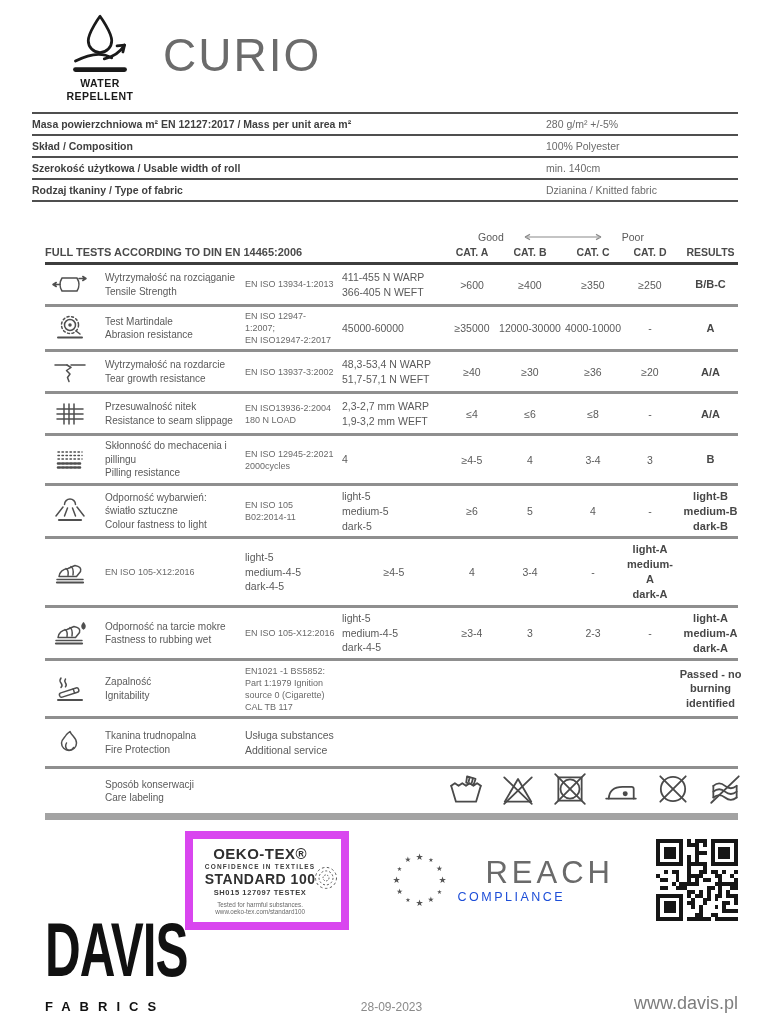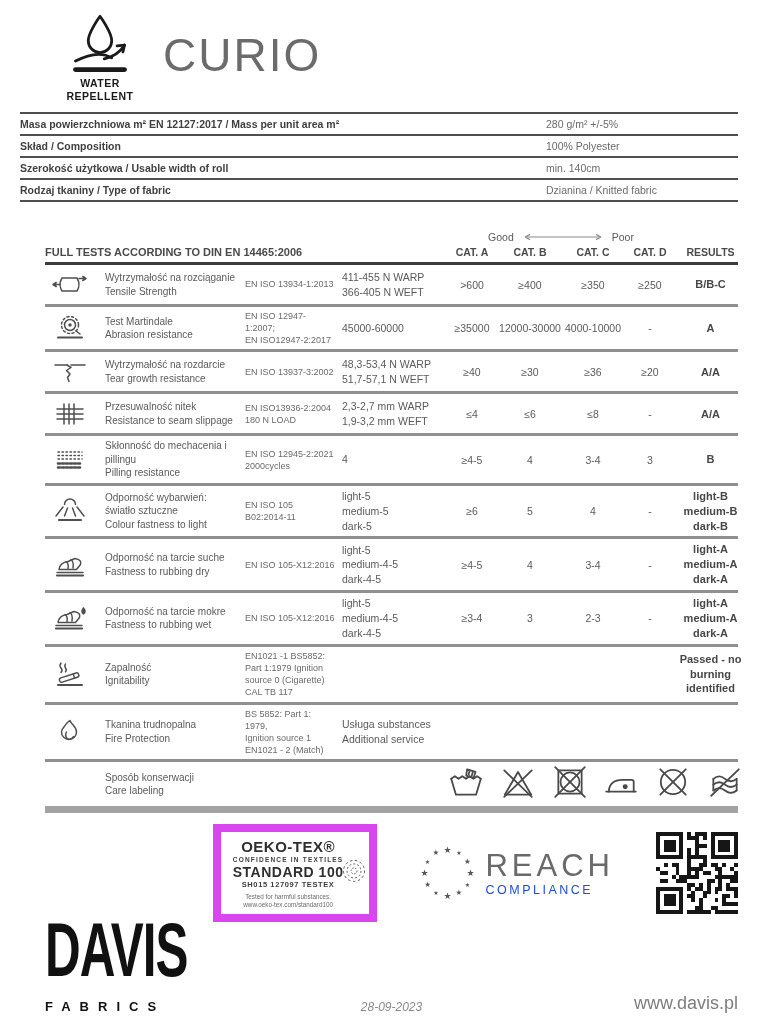--- a/index.html
+++ b/index.html
@@ -8,28 +8,28 @@
   .page { position:relative; width:765px; height:1024px; overflow:hidden; background:#fff; }
 
   
   .header { display:flex; align-items:center; padding:12px 0 0 45px; height:104px; }
   .badge { width:110px; text-align:center; }
   .badge svg { display:block; margin:0 auto; }
   .badge-text { font-size:10.5px; font-weight:bold; color:#1a1a1a; letter-spacing:.5px; line-height:1.25; margin-top:2px; }
   .title { font-size:46px; color:#6b6b6b; letter-spacing:2px; margin-left:8px; line-height:1; padding-bottom:6px; }
 
   
-  .props { margin:8px 27px 0 20px; border-top:2px solid #4f4f4f; }
+  .props { margin:8px 27px 0 32px; border-top:2px solid #4f4f4f; }
   .prow { display:grid; grid-template-columns:1fr 192px; align-items:center; border-bottom:2px solid #4f4f4f; height:22px; }
   .prow .plabel { font-size:10.5px; font-weight:bold; color:#3f3f3f; }
   .prow .pvalue { font-size:10.5px; color:#6a6a6a; }
 
   
   .tests { margin:26px 27px 0 45px; --cols:60px 140px 97px 104px 52px 64px 62px 52px 69px; }
-  .scale-row { margin-left:401px; width:230px; display:flex; align-items:center; justify-content:center; gap:6px; height:18px; }
+  .scale-row { margin-left:401px; width:230px; display:flex; align-items:center; justify-content:center; gap:16px; height:18px; }
   .scale-row span { font-size:10.5px; color:#5a5a5a; }
   .scale-row svg { stroke:#8a8a8a; stroke-width:1.2; fill:none; }
   .thead { display:grid; grid-template-columns:var(--cols); align-items:end; border-bottom:3px solid #3d3d3d; padding-bottom:4px; }
   .thead .ttitle { grid-column:1/5; font-size:11px; font-weight:bold; color:#4a4a4a; }
   .thead .tcol { font-size:10.5px; font-weight:bold; color:#4a4a4a; text-align:center; }
   .trow { display:grid; grid-template-columns:var(--cols); align-items:center; border-bottom:3px solid #8f8f8f; padding:3px 0; min-height:42px; }
   .trow:last-child { border-bottom:7px solid #a3a3a3; }
   .ticon { display:flex; justify-content:flex-start; padding-left:6px; }
   .ticon svg { stroke:#4f4f4f; fill:none; stroke-width:1.5; stroke-linecap:round; stroke-linejoin:round; }
   .tname { font-size:10px; color:#5a5a5a; line-height:1.35; padding-right:8px; }
@@ -47,30 +47,30 @@
   .oeko .tagline { font-size:6.5px; font-weight:bold; color:#3c3c3c; letter-spacing:1.2px; }
   .oeko .standard { font-size:14px; font-weight:bold; color:#2f2f2f; letter-spacing:.5px; }
   .oeko .cert { font-size:7.5px; font-weight:bold; color:#3c3c3c; letter-spacing:.6px; }
   .oeko .note { font-size:6.3px; color:#6a6a6a; margin-top:4px; }
   .oeko .url { font-size:6.3px; color:#6a6a6a; }
   .oeko-flower { position:absolute; right:2px; top:50%; transform:translateY(-50%); }
   .oeko-flower svg { stroke:#5a5a5a; fill:none; }
   .reach { display:flex; align-items:center; gap:10px; }
   .reach-stars { position:relative; width:56px; height:56px; }
   .reach-stars span { position:absolute; color:#555; line-height:1; }
-  .reach-text .rtitle { font-size:31px; color:#6a6a6a; letter-spacing:4px; line-height:1; }
+  .reach-text .rtitle { font-size:31px; color:#6a6a6a; letter-spacing:4px; line-height:1;margin-left:28px; }
   .reach-text .rsub { font-size:12.5px; color:#1d4ed8; letter-spacing:2.5px; margin-top:2px; }
   .qr { width:82px; height:82px; }
 
   
   .footer { position:absolute; left:45px; right:27px; bottom:10px; display:flex; align-items:flex-end; }
   .brand-block { width:300px; }
   .brand-name { display:inline-block; font-size:52px; font-weight:800; color:#111; letter-spacing:-1px; transform:scale(.95,1.45); transform-origin:left bottom; }
   .brand-sub { font-size:13px; font-weight:bold; color:#111; letter-spacing:9px; margin-top:6px; }
-  .foot-date { flex:1; text-align:center; font-size:12px; color:#8a8a8a;font-style:italic; }
+  .foot-date { flex:1; text-align:center; font-size:12px; color:#8a8a8a; }
   .foot-site { width:300px; text-align:right; font-size:18px; color:#7d7d7d; }
 </style>
 </head>
 <body>
 
 <div class="page">
 
   <div class="header">
     <div class="badge">
       <span>
@@ -258,21 +258,20 @@
 
     <div class="trow" style="min-height:48px">
       <div class="ticon">
         <svg width="38" height="26" viewBox="0 0 38 26">
           <path d="M8 17.5 q1 -7 9 -8 l7 -3 q7 1.2 5.5 6 l-4 5 z"></path>
           <path d="M15 9.5 q3 2 2 7 M20 7.5 q3 2 2 8.5"></path>
           <line x1="6" y1="20.5" x2="32" y2="20.5"></line>
           <line x1="6" y1="23.5" x2="32" y2="23.5" stroke-width="2.2"></line>
         </svg>
       </div>
-      <div class="tname"><span>Odporność na tarcie suche</span><br><span>Fastness to rubbing dry</span></div>
       <div class="tnorm">EN ISO 105-X12:2016</div>
       <div class="tval">light-5
 medium-4-5
 dark-4-5</div>
       <div class="tcat">≥4-5</div>
       <div class="tcat">4</div>
       <div class="tcat">3-4</div>
       <div class="tcat">-</div>
       <div class="tres">light-A
 medium-A
@@ -331,23 +330,20 @@
     </div>
 
     <div class="trow" style="min-height:50px">
       <div class="ticon">
         <svg width="38" height="28" viewBox="0 0 38 28">
           <path d="M19 2.5 c1.5 4.5 6.5 6 6.5 11.5 a7.5 7.5 0 1 1 -15 0 c0 -4 3.5 -5.5 5 -8.5 q1.5 -1.5 3.5 -3 z"></path>
           <path d="M15.5 14 q-2 3.5 .5 6.5 a4.5 4.5 0 0 0 6.5 -2"></path>
         </svg>
       </div>
       <div class="tname"><span>Tkanina trudnopalna</span><br><span>Fire Protection</span></div>
-      <div class="tnorm">BS 5852: Part 1: 1979,
-Ignition source 1
-EN1021 - 2 (Match)</div>
       <div class="tval">Usługa substances
 Additional service</div>
       <div class="tcat"></div>
       <div class="tcat"></div>
       <div class="tcat"></div>
       <div class="tcat"></div>
       <div class="tres"></div>
     </div>
 
     <div class="trow" style="min-height:48px">

